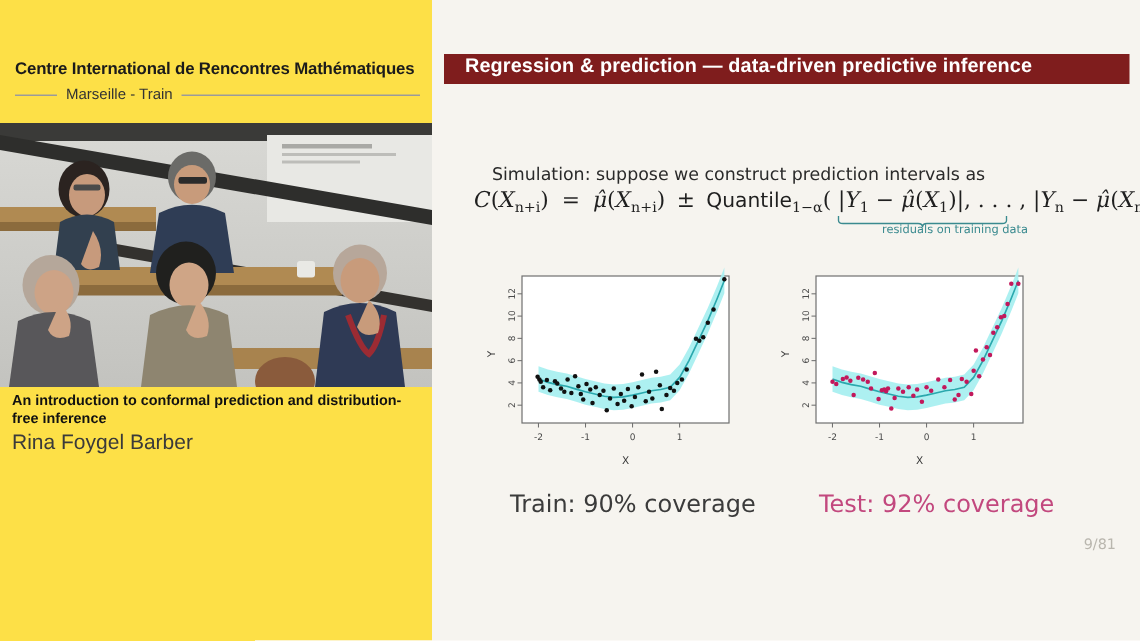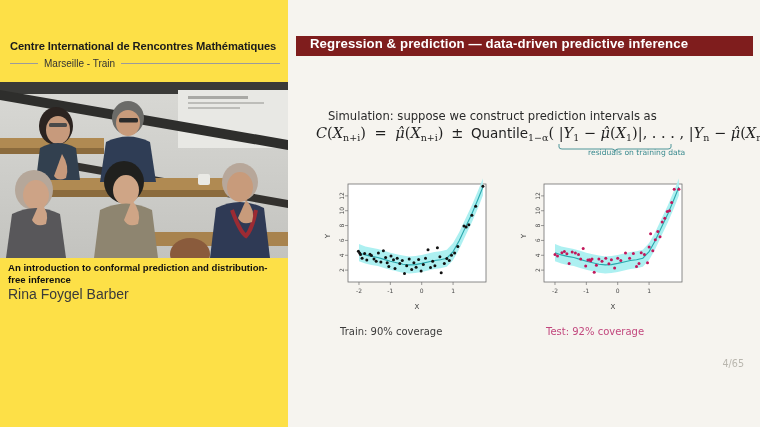--- a/index.html
+++ b/index.html
@@ -57,21 +57,21 @@
   #resid-note{position:absolute;left:268px;top:148px;font-size:7.6px;color:#3a8a8f;
     font-family:"DejaVu Sans", sans-serif;white-space:nowrap;margin-left:32px;}
 
   
   #charts{position:absolute;left:30px;top:178px;width:420px;height:140px;
     display:flex;gap:16px;}
   .chart-box{width:180px;height:140px;position:relative;}
   .chartsvg{display:block;}
 
   #captions{position:absolute;left:30px;top:326px;width:420px;height:18px;}
-  .caption{position:absolute;font-size:10px;font-family:"DejaVu Sans", sans-serif;
+  .caption{position:absolute;font-size:16px;font-family:"DejaVu Sans", sans-serif;
     white-space:nowrap;}
   #caption-train{left:22px;color:#3b3b3b;}
   #caption-test{left:228px;color:#c2487e;}
 
   #page-num{position:absolute;right:16px;top:358px;font-size:9.6px;color:#b9b6ae;
     font-family:"DejaVu Sans", sans-serif;}
 </style>
 </head>
 <body>
 
@@ -369,15 +369,15 @@
           <text x="99" y="131" font-family="DejaVu Sans, sans-serif" font-size="7" fill="#3a3a3a" text-anchor="middle">X</text>
         </svg>
       </div>
     </div>
 
     <div id="captions">
       <div class="caption" id="caption-train">Train: 90% coverage</div>
       <div class="caption" id="caption-test">Test: 92% coverage</div>
     </div>
 
-    <div id="page-num">4/65</div>
+    <div id="page-num">9/81</div>
   </div>
 </div>
 
 </body></html>

